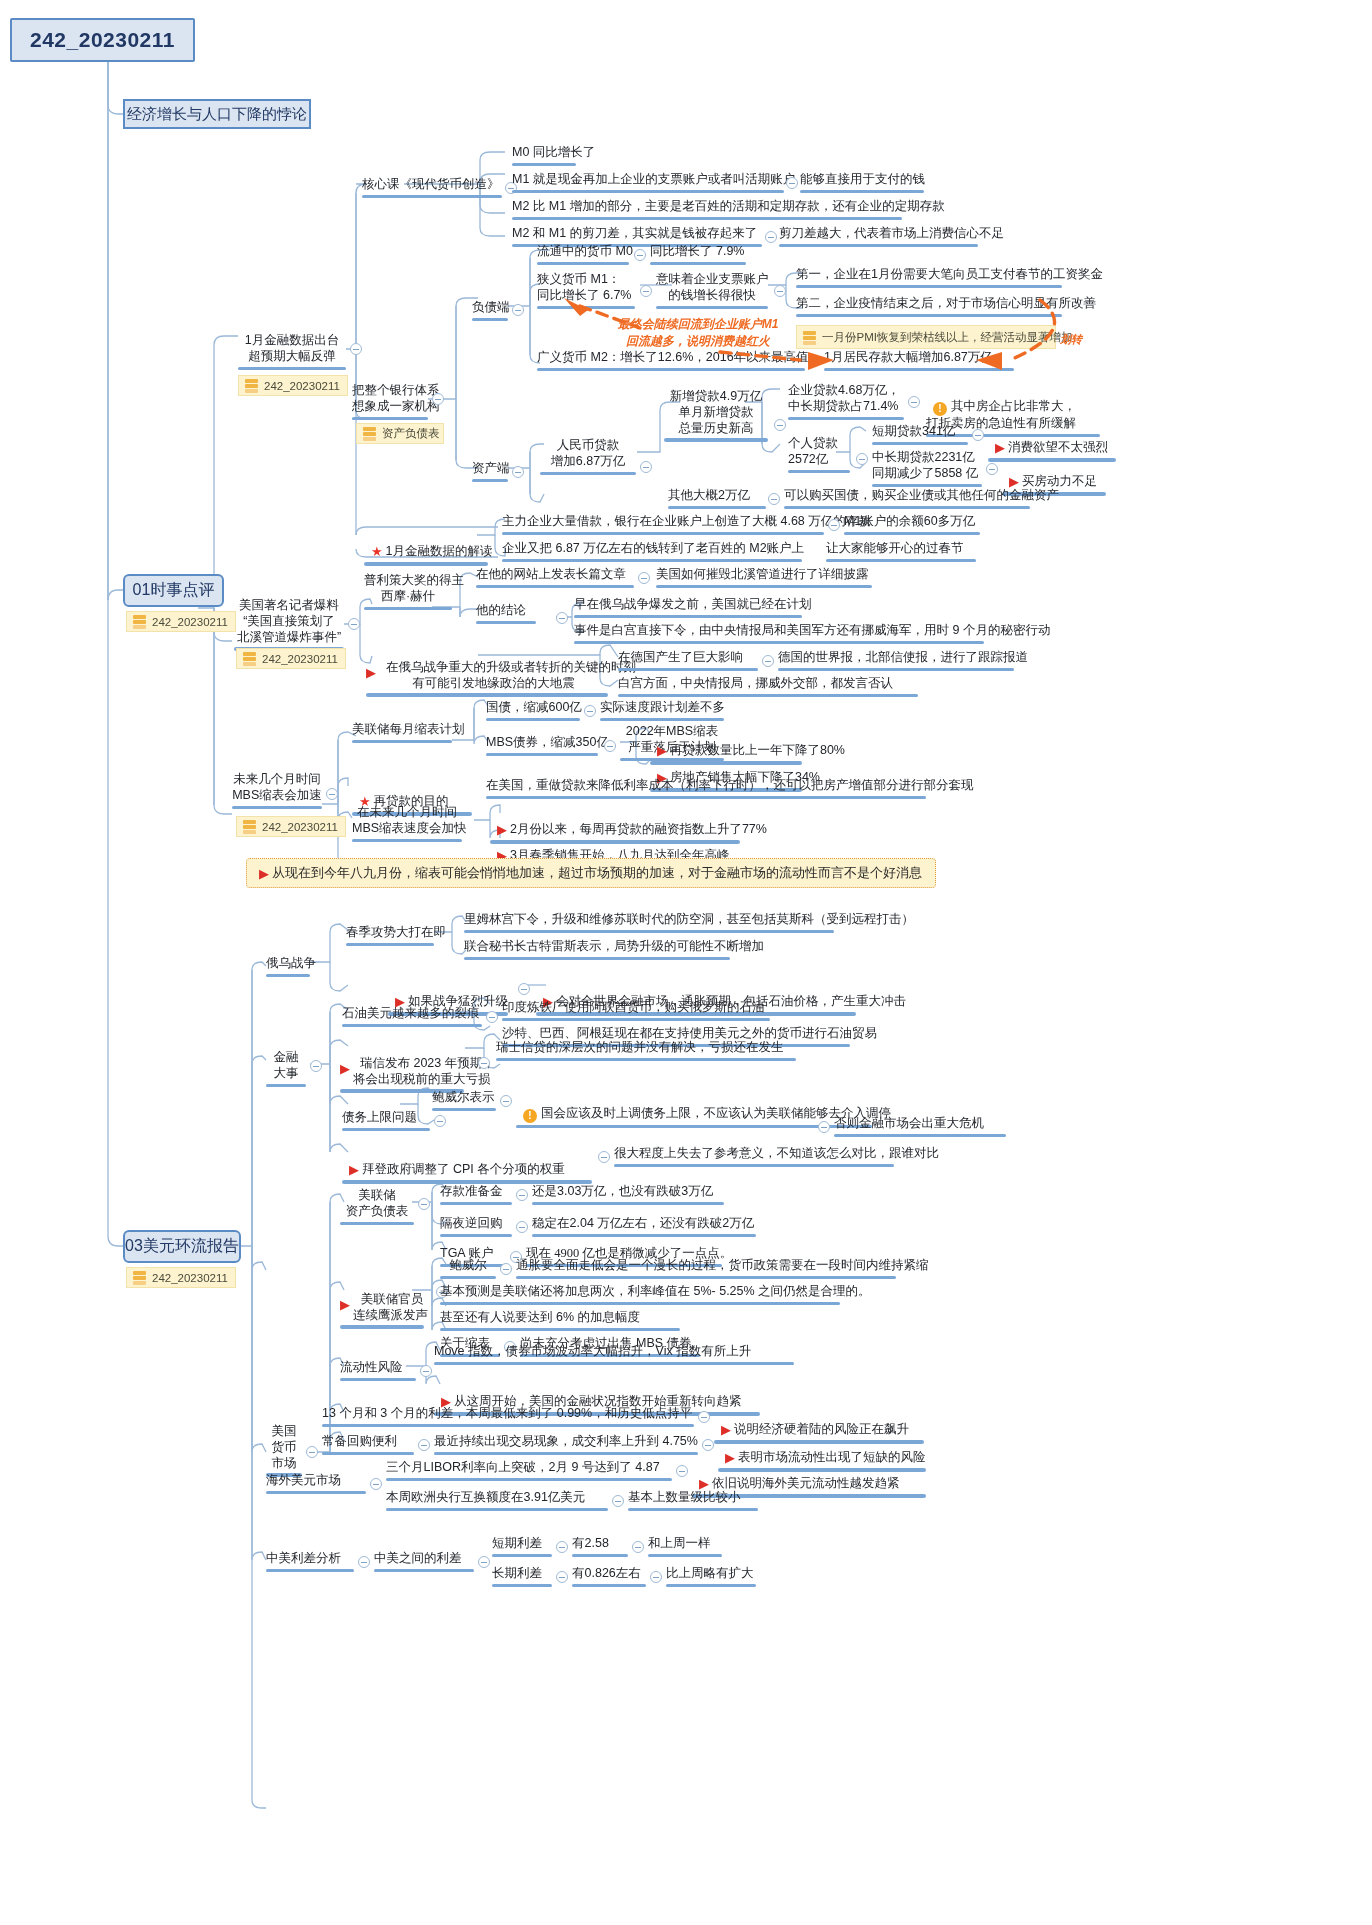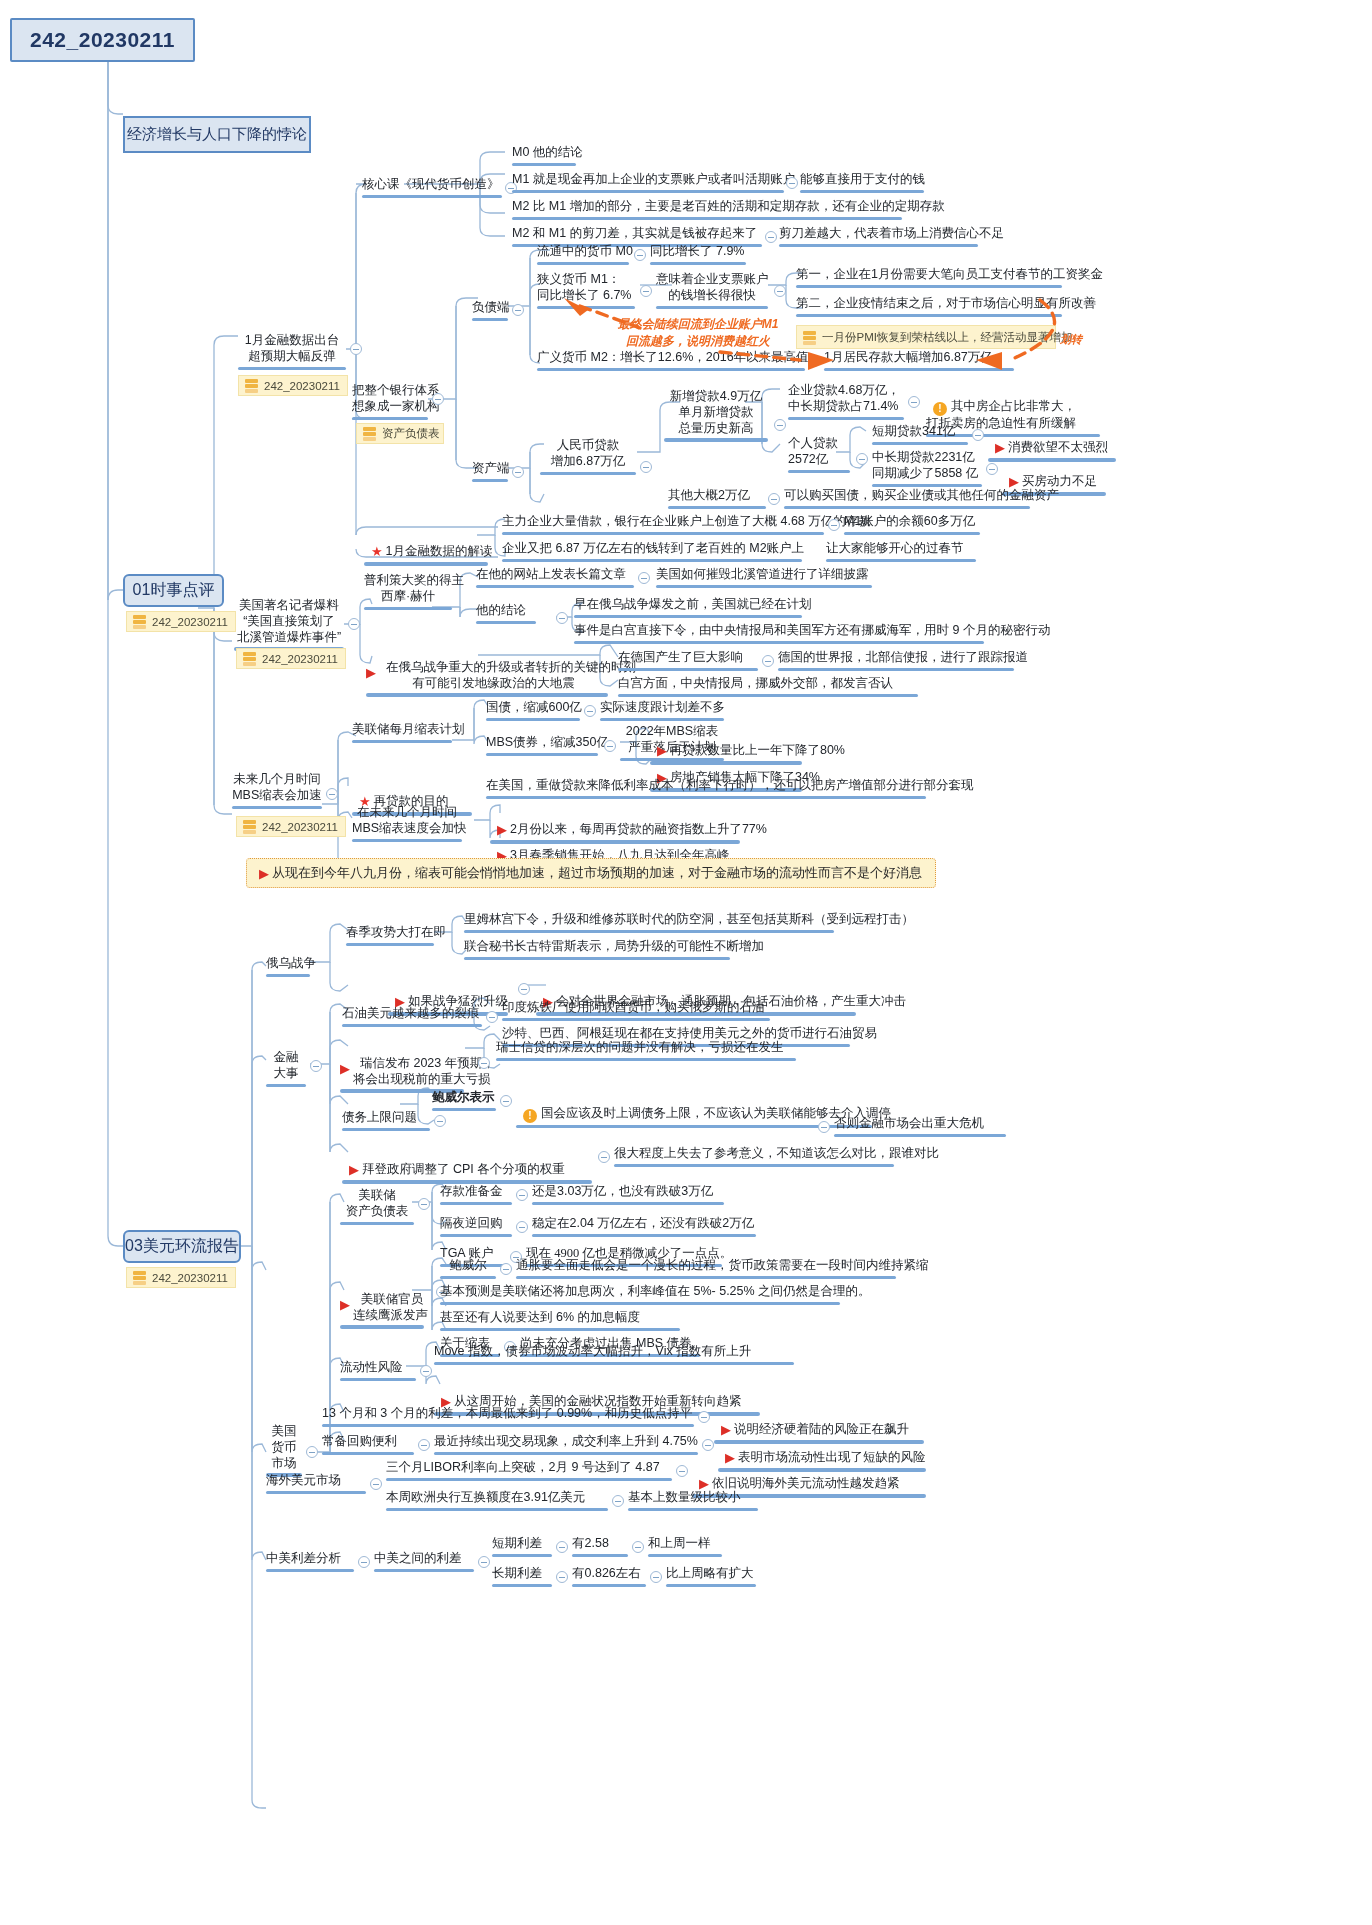--- a/index.html
+++ b/index.html
@@ -290,21 +290,21 @@
     <path d="M432 1290 L432 1330 Q432 1322 442 1322 L446 1330"></path>
     <path d="M432 1266 L432 1330"></path>
 
     <path d="M406 1366 L426 1366 L426 1350 Q426 1342 436 1342 L440 1350"></path>
     <path d="M426 1366 L426 1384 Q426 1376 436 1376 L440 1384"></path>
   </g>
 </svg>
 
 <div class="boxnode root" style="left:10px;top:18px;width:185px;height:44px;">242_20230211</div>
 
-<div class="boxnode lvl1sq" style="left:123px;top:116px;width:188px;height:37px;">经济增长与人口下降的悖论</div>
+<div class="boxnode lvl1sq" style="left:123px;top:99px;width:188px;height:30px;">经济增长与人口下降的悖论</div>
 
 <div class="boxnode lvl1" style="left:123px;top:574px;width:101px;height:33px;border-radius:6px;">01时事点评</div>
 <div class="note" style="left:126px;top:611px;width:110px;height:21px;">
   <span class="noteicon">
         <i></i>
         <i></i>
         <i></i>
       </span>
   <span>242_20230211</span>
 </div>
@@ -327,21 +327,21 @@
         <i></i>
         <i></i>
         <i></i>
       </span>
   <span>242_20230211</span>
 </div>
 
 <div class="node ul" style="left:362px;top:177px;width:140px;">核心课《现代货币创造》</div>
 <div class="tog" style="left:505px;top:182px;"></div>
 
-<div class="node ul" style="left:512px;top:145px;width:64px;">M0 他的结论</div>
+<div class="node ul" style="left:512px;top:145px;width:64px;">M0 同比增长了</div>
 
 <div class="node ul" style="left:512px;top:172px;width:272px;">M1 就是现金再加上企业的支票账户或者叫活期账户</div>
 <div class="tog" style="left:786px;top:177px;"></div>
 <div class="node ul" style="left:800px;top:172px;width:124px;">能够直接用于支付的钱</div>
 
 <div class="node ul" style="left:512px;top:199px;width:390px;">M2 比 M1 增加的部分，主要是老百姓的活期和定期存款，还有企业的定期存款</div>
 
 <div class="node ul" style="left:512px;top:226px;width:250px;">M2 和 M1 的剪刀差，其实就是钱被存起来了</div>
 <div class="tog" style="left:765px;top:231px;"></div>
 <div class="node ul" style="left:779px;top:226px;width:199px;">剪刀差越大，代表着市场上消费信心不足</div>
@@ -563,21 +563,21 @@
 <div class="node ctr ul" style="left:340px;top:1040px;width:124px;">
   <span class="mk flag" style="float:left;margin-top:5px;">▶</span><span>瑞信发布 2023 年预期，
 将会出现税前的重大亏损</span>
 </div>
 <div class="tog" style="left:478px;top:1057px;"></div>
 <div class="node ul" style="left:496px;top:1040px;width:300px;">瑞士信贷的深层次的问题并没有解决，亏损还在发生</div>
 
 <div class="node ul" style="left:342px;top:1110px;width:88px;">债务上限问题</div>
 <div class="tog" style="left:434px;top:1115px;"></div>
 
-<div class="node ul" style="left:432px;top:1090px;width:64px;font-weight:bold;">鲍威尔表示</div>
+<div class="node ul" style="left:432px;top:1090px;width:64px;">鲍威尔表示</div>
 <div class="tog" style="left:500px;top:1095px;"></div>
 <div class="node ul" style="left:516px;top:1090px;width:356px;">
   <span class="warn">!</span><span>国会应该及时上调债务上限，不应该认为美联储能够去介入调停</span>
 </div>
 
 <div class="tog" style="left:818px;top:1121px;"></div>
 <div class="node ul" style="left:834px;top:1116px;width:172px;">否则金融市场会出重大危机</div>
 
 <div class="node ul" style="left:342px;top:1146px;width:250px;">
   <span class="mk flag">▶</span><span>拜登政府调整了 CPI 各个分项的权重</span>

